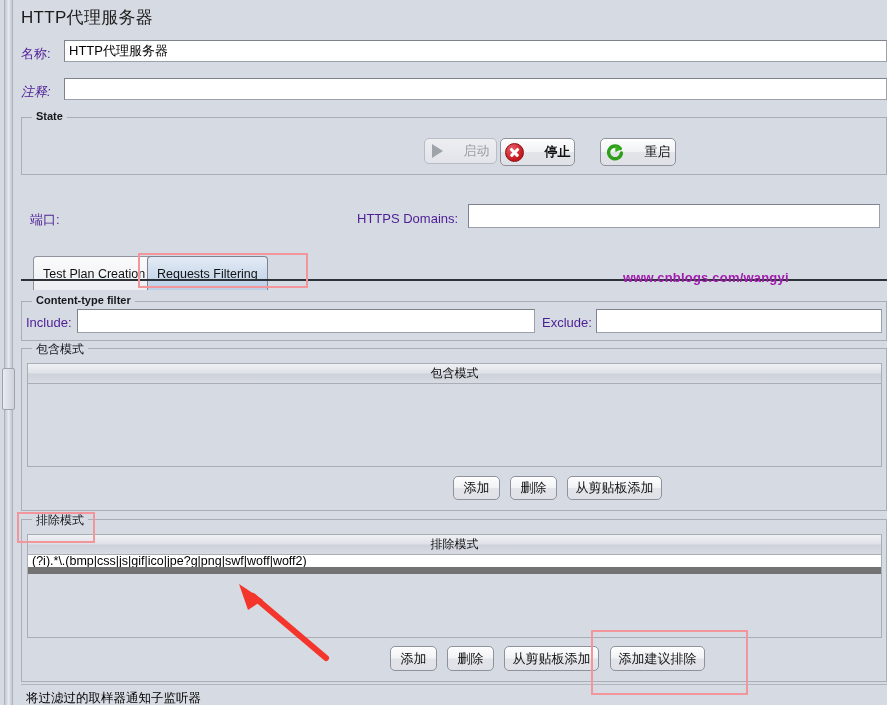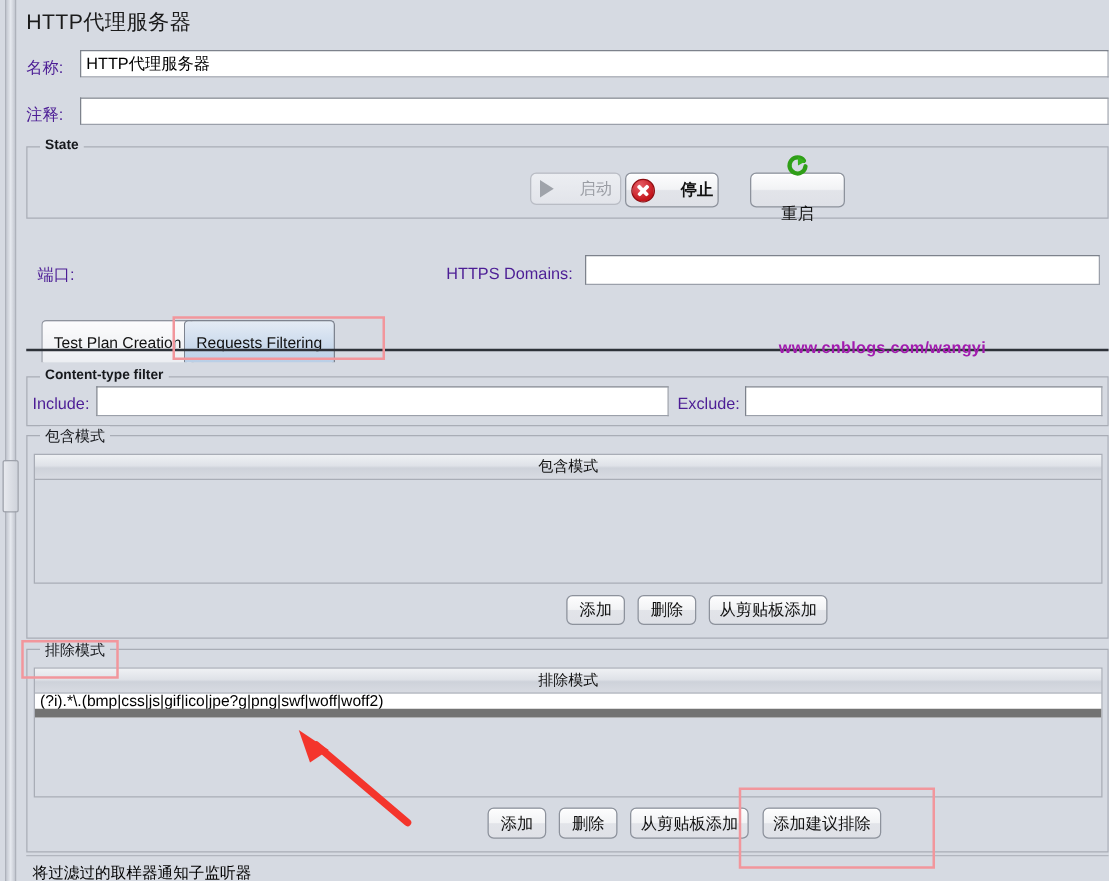--- a/index.html
+++ b/index.html
@@ -79,35 +79,35 @@
   <div class="thumb"></div>
 </div>
 
 <div id="page">
 
   <div class="title">HTTP代理服务器</div>
 
   <div class="row-label" style="left:5px;top:45px;">名称:</div>
   <div class="tfield" style="left:48px;top:40px;width:823px;height:22px;">HTTP代理服务器</div>
 
-  <div class="row-label" style="left:5px;top:83px;">注释:</div>
+  <div class="row-label" style="left:5px;top:83px;font-style:italic;">注释:</div>
   <div class="tfield" style="left:48px;top:78px;width:823px;height:22px;"></div>
 
   <div class="tb" style="left:5px;top:117px;width:866px;height:58px;">
     <div class="cap">State</div>
   </div>
   <div class="btn disabled" style="left:408px;top:138px;width:73px;height:26px;">
     <span class="ico ico-play"></span>
     <span>启动</span>
   </div>
   <div class="btn" style="left:484px;top:138px;width:75px;height:28px;font-weight:bold;">
     <span class="ico ico-stop"></span>
     <span>停止</span>
   </div>
-  <div class="btn" style="left:584px;top:138px;width:76px;height:28px;flex-direction:column;">
+  <div class="btn" style="left:584px;top:138px;width:76px;height:28px;">
     <span class="ico ico-restart">
       <svg width="18" height="17" viewBox="0 0 18 17">
         <path d="M14.2 4.6A6.4 6.4 0 1 0 15.4 9" fill="none" stroke="#2f9e18" stroke-width="3.4" stroke-linecap="round"></path>
         <path d="M9.2 1.1 L15.6 4.9 L9.4 8.3 Z" fill="#35b21c"></path>
       </svg>
     </span>
     <span>重启</span>
   </div>
 
   <div class="row-label" style="left:14px;top:211px;">端口:</div>

